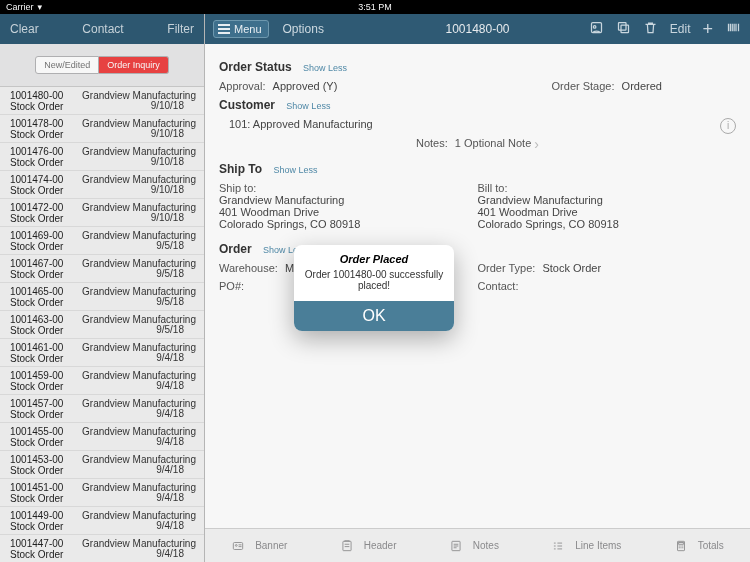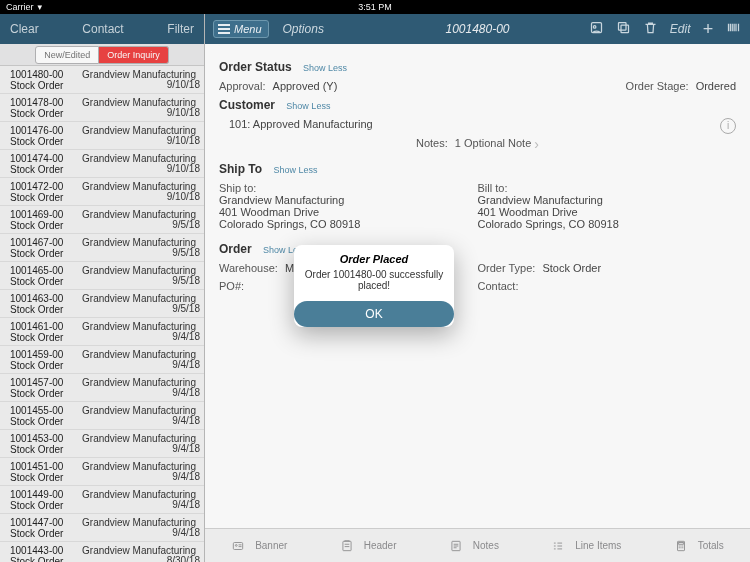--- a/index.html
+++ b/index.html
@@ -10,34 +10,34 @@
   .statusbar { height: 14px; background: #000; color: #fff; font-size: 9px; display: flex; align-items: center; padding: 0 6px; }
   .statusbar .center { position: absolute; left: 50%; transform: translateX(-50%); }
   .statusbar .right { margin-left: auto; display:flex; align-items:center; gap:4px;margin-top:24px;}
   .battery { color:#4cd964; }
 
   .body { flex:1; display:flex; min-height:0;border-radius:31px; }
 
   
   .sidebar { width: 205px; background:#f2f2f2; border-right:1px solid #bbb; display:flex; flex-direction:column; min-height:0;}
   .side-top { height:30px; background:#2f5a74; display:flex; align-items:center; justify-content:space-between; padding:0 10px; color:#cdd9e0; font-size:12px;}
-  .side-seg { height:22px; display:flex; align-items:center; justify-content:center; gap:0; border-bottom:1px solid #ccc; background:#e9e9ea;}
+  .side-seg { height:43px; display:flex; align-items:center; justify-content:center; gap:0; border-bottom:1px solid #ccc; background:#e9e9ea;}
   .seg-btn { font-size:9px; padding:3px 8px; border:1px solid #b5b5b7; background:#fff; color:#777;}
   .seg-btn.left{ border-top-left-radius:3px; border-bottom-left-radius:3px;}
   .seg-btn.right{ border-top-right-radius:3px; border-bottom-right-radius:3px; background:#ef4444; color:#fff; border-left:none;}
   .list { flex:1; overflow:hidden; }
   .row { border-bottom:1px solid #d8d8d8; padding:3px 8px 3px 10px; font-size:10px; color:#333; position:relative; height:28px;}
   .row .oid { font-size:10px; color:#222;}
   .row .otype { font-size:10px; color:#222;}
   .row .cust { position:absolute; right:8px; top:3px; text-align:right; font-size:10px; color:#333;}
-  .row .date { position:absolute; right:4px; bottom:3px; text-align:right; font-size:10px; color:#333;}
+  .row .date { position:absolute; right:20px; bottom:3px; text-align:right; font-size:10px; color:#333;}
 
   
   .detail { flex:1; display:flex; flex-direction:column; position:relative; }
-  .det-top { height:30px; background:#2f5a74; display:flex; align-items:center; color:#cdd9e0; font-size:12px; padding:0 8px; gap:14px;font-style:italic;}
+  .det-top { height:30px; background:#2f5a74; display:flex; align-items:center; color:#cdd9e0; font-size:12px; padding:0 8px; gap:14px;}
   .menu-pill { background:#3e6f8c; border:1px solid #6e98ae; border-radius:3px; padding:2px 6px 2px 4px; display:flex; align-items:center; gap:4px; font-size:11px; color:#e9eef2;}
   .ham { display:inline-block; width:12px; height:10px; position:relative;}
   .ham::before,.ham::after,.ham i{content:"";position:absolute;left:0;right:0;height:1.5px;background:#e9eef2;}
   .ham::before{top:0;} .ham i{top:4px;} .ham::after{top:8px;}
   .det-title { position:absolute; left:50%; transform:translateX(-50%); color:#e6eaed; font-size:12px;}
   .det-icons { margin-left:auto; display:flex; align-items:center; gap:12px; color:#c9d6de;}
   .det-icons span{font-size:14px;}
 
   .det-body { flex:1; padding:10px 14px 0 14px; font-size:11px; color:#444; overflow:hidden; position:relative;}
   .sect-head { font-weight:600; color:#333; font-size:12px; margin-top:6px; margin-bottom:6px;}
@@ -53,21 +53,21 @@
   
   .tabs { position:absolute; left:0; right:0; bottom:0; height:34px; background:#ececec; border-top:1px solid #ccc; display:flex; justify-content:space-around; align-items:center; font-size:10px; color:#8a8a8c;}
   .tab { display:flex; align-items:center; gap:10px;}
   .tab svg{width:14px;height:14px;}
 
   
   .overlay { position:absolute; inset:0; pointer-events:none; }
   .modal { position:absolute; left:294px; top:245px; width:160px; background:#fff; border-radius:8px; box-shadow:0 8px 24px rgba(0,0,0,0.3); overflow:hidden; text-align:center;}
   .modal .mtitle{ font-weight:600; font-size:11px; padding-top:8px;font-style:italic;}
   .modal .mmsg{ font-size:10px; color:#333; padding:4px 10px 10px;}
-  .modal .mbtn{ background:#4a7e98; color:#fff; font-size:12px; padding:6px 0;border-radius:13px;}
+  .modal .mbtn{ background:#4a7e98; color:#fff; font-size:16px; padding:6px 0;}
 
   .dim { position:absolute; inset:0; background:rgba(0,0,0,0.03);}
 </style>
 </head>
 <body>
 
 <div class="root">
   <div class="statusbar">
     <span>Carrier</span>
     <span style="margin-left:4px">▾</span>
@@ -246,21 +246,21 @@
 
         <div class="sect-head">
           <span>Order Status</span>
           <span class="tiny">Show Less</span>
         </div>
         <div class="two line">
           <div class="col">
             <span class="lbl">Approval:</span>
             <span style="margin-left:4px">Approved (Y)</span>
           </div>
-          <div class="col" style="text-align:right">
+          <div class="col" style="text-align:center">
             <span class="lbl">Order Stage:</span>
             <span style="margin-left:4px">Ordered</span>
           </div>
         </div>
 
         <div class="sect-head">
           <span>Customer</span>
           <span class="tiny">Show Less</span>
         </div>
         <div class="line" style="position:relative; padding-left:10px;">

